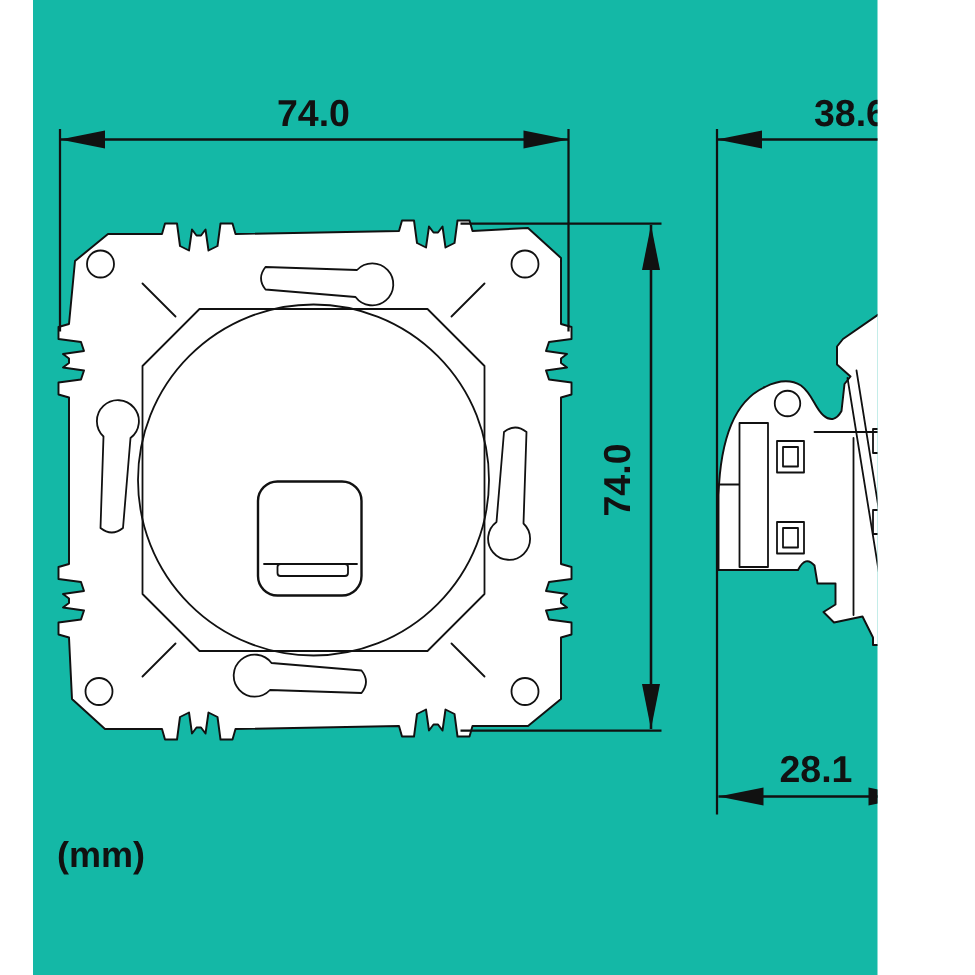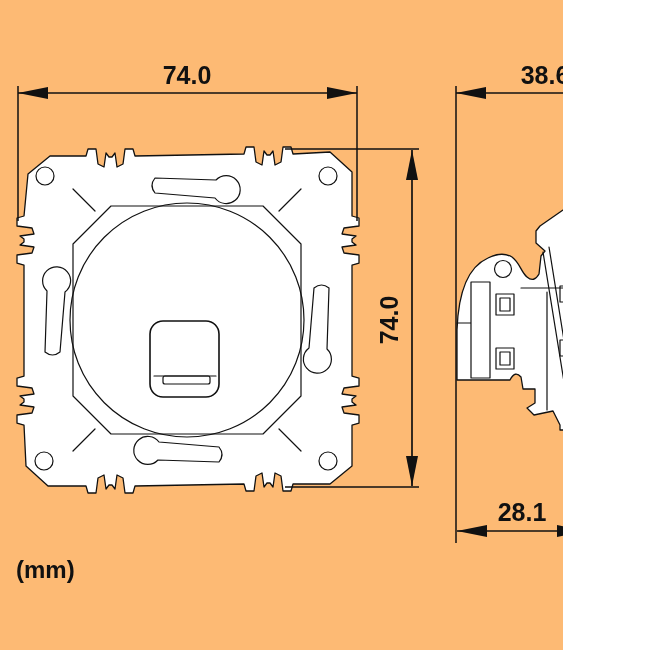--- a/index.html
+++ b/index.html
@@ -1,17 +1,17 @@
 <!DOCTYPE html>
 <html><head>
 <meta charset="utf-8">
 <style>
   html,body{margin:0;padding:0;background:#fff;}
-  .stage{position:relative;width:563px;height:650px;background:#fdba74;overflow:hidden;
-         font-family:"Liberation Sans",sans-serif;}
+  .stage{position:relative;width:563px;height:650px;background:#14b8a6;overflow:hidden;
+         font-family:"Liberation Sans",sans-serif;margin-left:22px;}
   svg{position:absolute;left:0;top:0;}
   .outline{fill:#ffffff;stroke:#111;stroke-width:1.3;stroke-linejoin:round;stroke-linecap:round;}
   .thin{fill:none;stroke:#111;stroke-width:1.2;stroke-linejoin:round;stroke-linecap:round;}
   .thinw{fill:#ffffff;stroke:#111;stroke-width:1.2;stroke-linejoin:round;stroke-linecap:round;}
   .dim{stroke:#111;stroke-width:1.7;fill:none;}
   .ext{stroke:#111;stroke-width:1.5;fill:none;}
   .arrow{fill:#111;stroke:none;}
   .dimtext{font-family:"Liberation Sans",sans-serif;font-weight:bold;font-size:25px;fill:#111;}
   .unittext{font-family:"Liberation Sans",sans-serif;font-weight:bold;font-size:24px;fill:#111;}
 </style>

